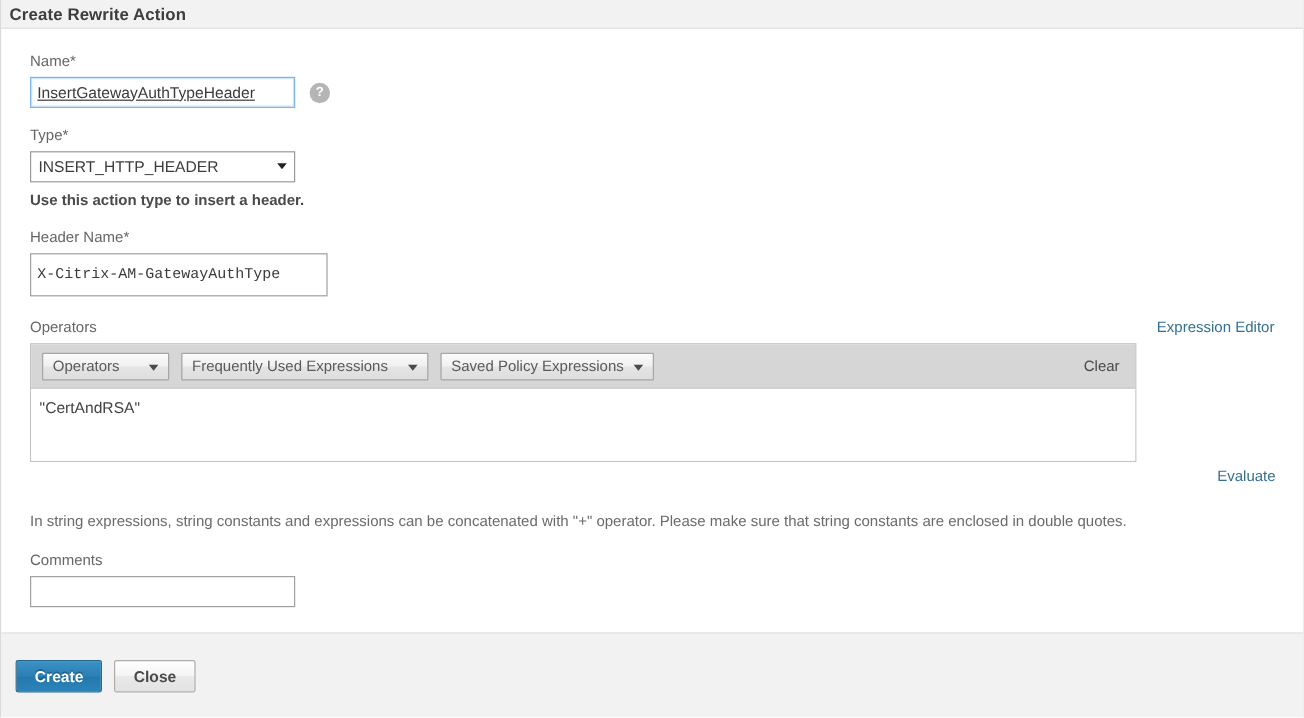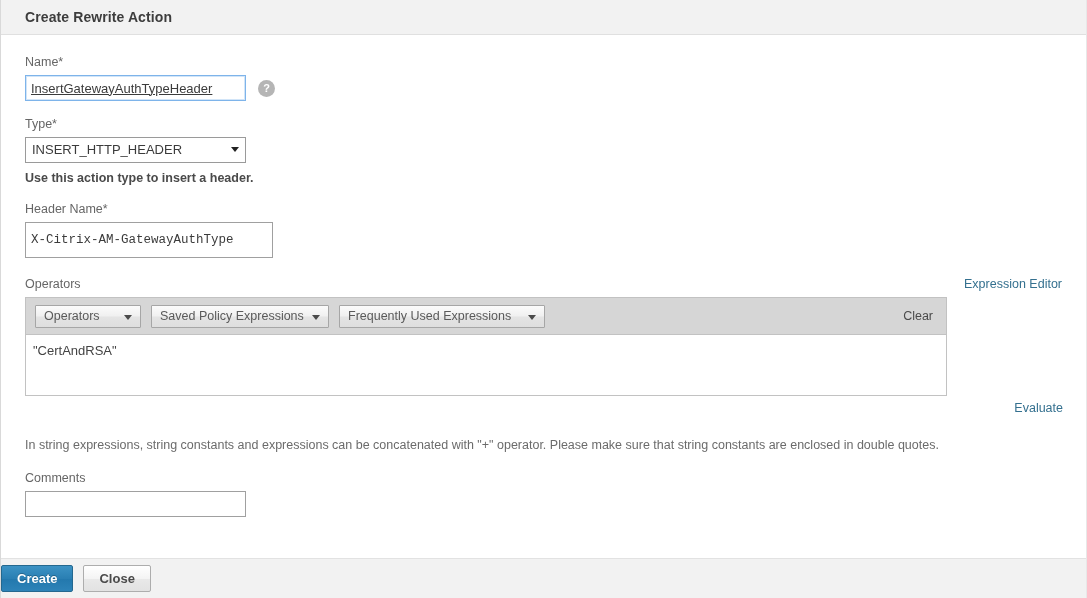--- a/index.html
+++ b/index.html
@@ -24,27 +24,27 @@
     width: 1087px;
     height: 598px;
     box-sizing: border-box;
     background: #ffffff;
     border-left: 1px solid #d9d9d9;
     border-right: 1px solid #e8e8e8;
   }
 
   
   .panel-header {
-    height: 35px;
+    height: 24px;
     box-sizing: border-box;
     background: #f2f2f2;
     border-bottom: 1px solid #e0e0e0;
     display: flex;
     align-items: center;
-    padding-left: 24px;
+    padding-left: 7px;
   }
   .panel-title {
     font-size: 14px;
     font-weight: bold;
     color: #3d3d3d;
     letter-spacing: 0.1px;
   }
 
   
   .panel-body {
@@ -253,27 +253,27 @@
     width: 221px;
     height: 26px;
     margin-top: 5px;
     border: 1px solid #a0a0a0;
   }
 
   
   .panel-footer {
     position: absolute;
     left: 0; right: 0; bottom: 0;
-    height: 40px;
+    height: 71px;
     box-sizing: border-box;
     background: #f2f2f2;
     border-top: 1px solid #e2e2e2;
     display: flex;
     align-items: center;
-    padding-left: 0;
+    padding-left: 12px;
   }
   .btn {
     height: 27px;
     box-sizing: border-box;
     font-family: "Liberation Sans", sans-serif;
     font-size: 13px;
     font-weight: bold;
     border-radius: 2px;
     cursor: pointer;
     padding: 0 15px;
@@ -333,26 +333,26 @@
         <span class="field-label">Operators</span>
         <span class="link">Expression Editor</span>
       </div>
 
       <div class="expr-frame">
         <div class="expr-toolbar">
           <div id="dd-operators" class="dd-btn">
             <span>Operators</span>
             <span class="dd-arrow"></span>
           </div>
+          <div id="dd-frequent" class="dd-btn">
+            <span>Frequently Used Expressions</span>
+            <span class="dd-arrow"></span>
+          </div>
           <div id="dd-saved" class="dd-btn">
             <span>Saved Policy Expressions</span>
-            <span class="dd-arrow"></span>
-          </div>
-          <div id="dd-frequent" class="dd-btn">
-            <span>Frequently Used Expressions</span>
             <span class="dd-arrow"></span>
           </div>
           <span class="clear-link">Clear</span>
         </div>
         <textarea class="expr-textarea" style="">"CertAndRSA"</textarea>
       </div>
 
       <div class="evaluate-row">
         <span class="link">Evaluate</span>
       </div>

